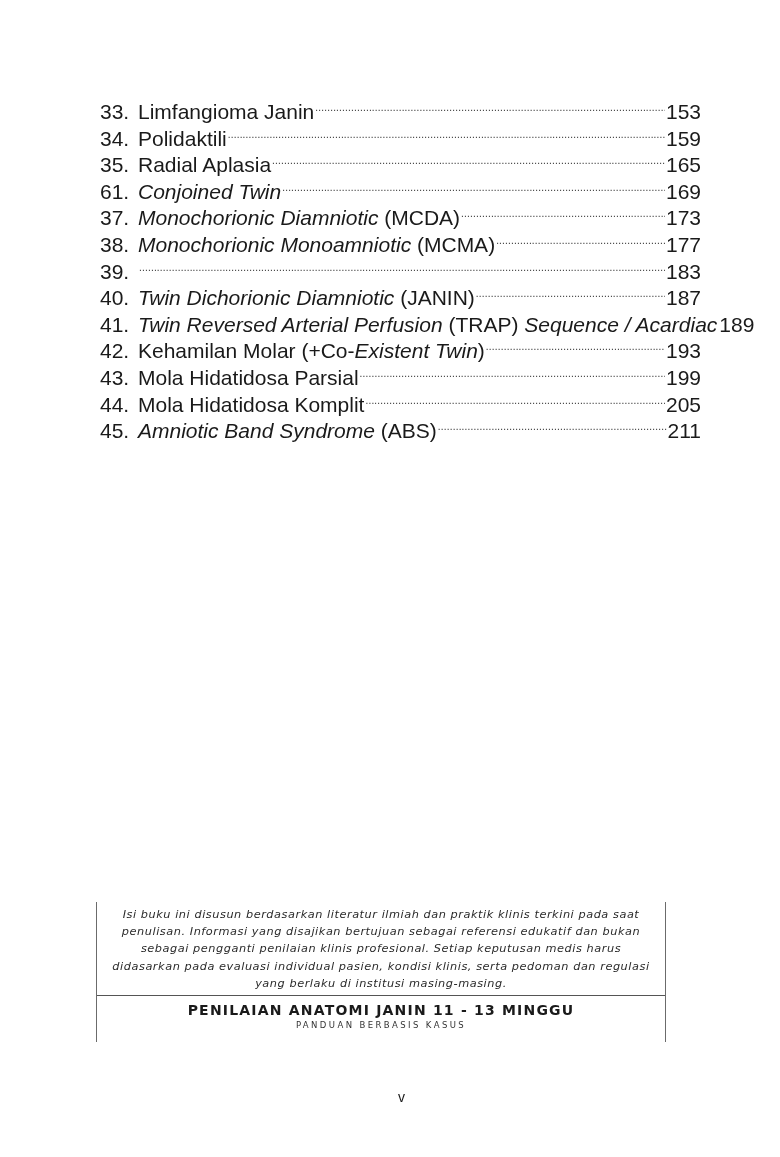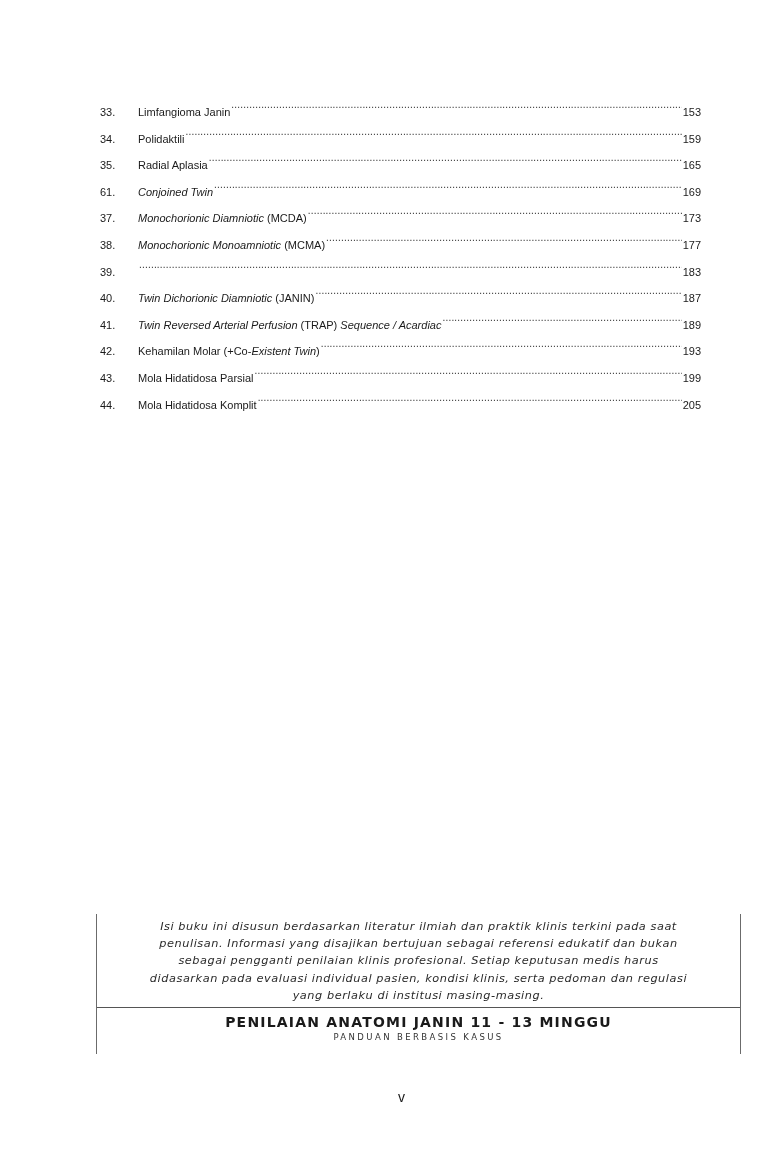--- a/index.html
+++ b/index.html
@@ -18,21 +18,21 @@
     .toc {
       position: absolute;
       left: 100px;
       top: 74px;
       width: 601px;
     }
     .toc-row {
       display: flex;
       align-items: baseline;
       height: 26.6px;
-      font-size: 11px;
+      font-size: 21px;
       line-height: 26.6px;
       white-space: nowrap;
     }
     .toc-num {
       width: 38px;
       flex: 0 0 38px;
     }
     .toc-title {
       flex: 0 0 auto;
     }
@@ -60,26 +60,25 @@
     .toc-page {
       flex: 0 0 auto;
       text-align: right;
       margin-top: 25px;
     }
 
     .footer-box {
       position: absolute;
       left: 96px;
       top: 902px;
-      width: 645px;
+      width: 570px;
       height: 140px;
       border-left: 1px solid #6b6b6b;
       border-right: 1px solid #6b6b6b;
       box-sizing: border-box;
-      margin-top: 12px;
     }
     .disclaimer {
       position: absolute;
       left: 0;
       top: 0;
       width: 100%;
       height: 92px;
       padding-top: 4px;
       box-sizing: border-box;
       text-align: center;
@@ -199,20 +198,26 @@
       <span class="toc-num">43.</span>
       <span class="toc-title"><span style="white-space: pre;">Mola Hidatidosa Parsial</span></span>
       <span class="toc-leader"></span>
       <span class="toc-page">199</span>
     </div>
     <div class="toc-row">
       <span class="toc-num">44.</span>
       <span class="toc-title"><span style="white-space: pre;">Mola Hidatidosa Komplit</span></span>
       <span class="toc-leader"></span>
       <span class="toc-page">205</span>
+    </div>
+    <div class="toc-row">
+      <span class="toc-num">45.</span>
+      <span class="toc-title"><i style="white-space: pre;">Amniotic Band Syndrome</i><span style="white-space: pre;"> (ABS)</span></span>
+      <span class="toc-leader"></span>
+      <span class="toc-page">211</span>
     </div>
   </div>
 
 <div class="footer-box">
   <div class="disclaimer">
     <div>Isi buku ini disusun berdasarkan literatur ilmiah dan praktik klinis terkini pada saat</div>
     <div>penulisan. Informasi yang disajikan bertujuan sebagai referensi edukatif dan bukan</div>
     <div>sebagai pengganti penilaian klinis profesional. Setiap keputusan medis harus</div>
     <div>didasarkan pada evaluasi individual pasien, kondisi klinis, serta pedoman dan regulasi</div>
     <div>yang berlaku di institusi masing-masing.</div>

